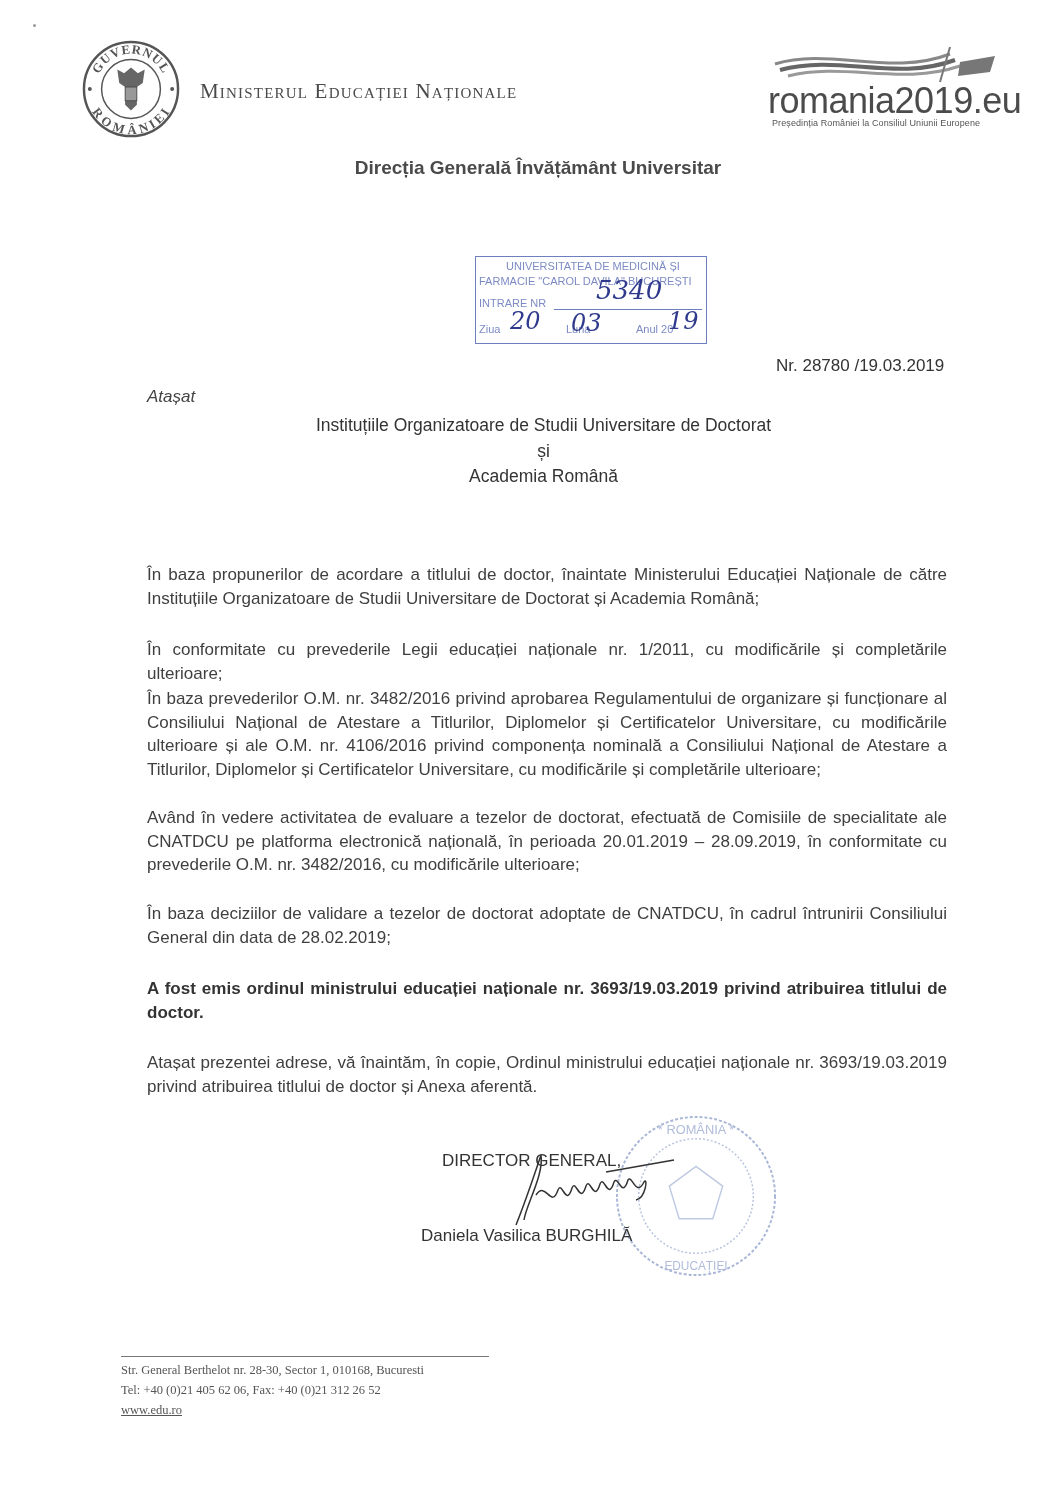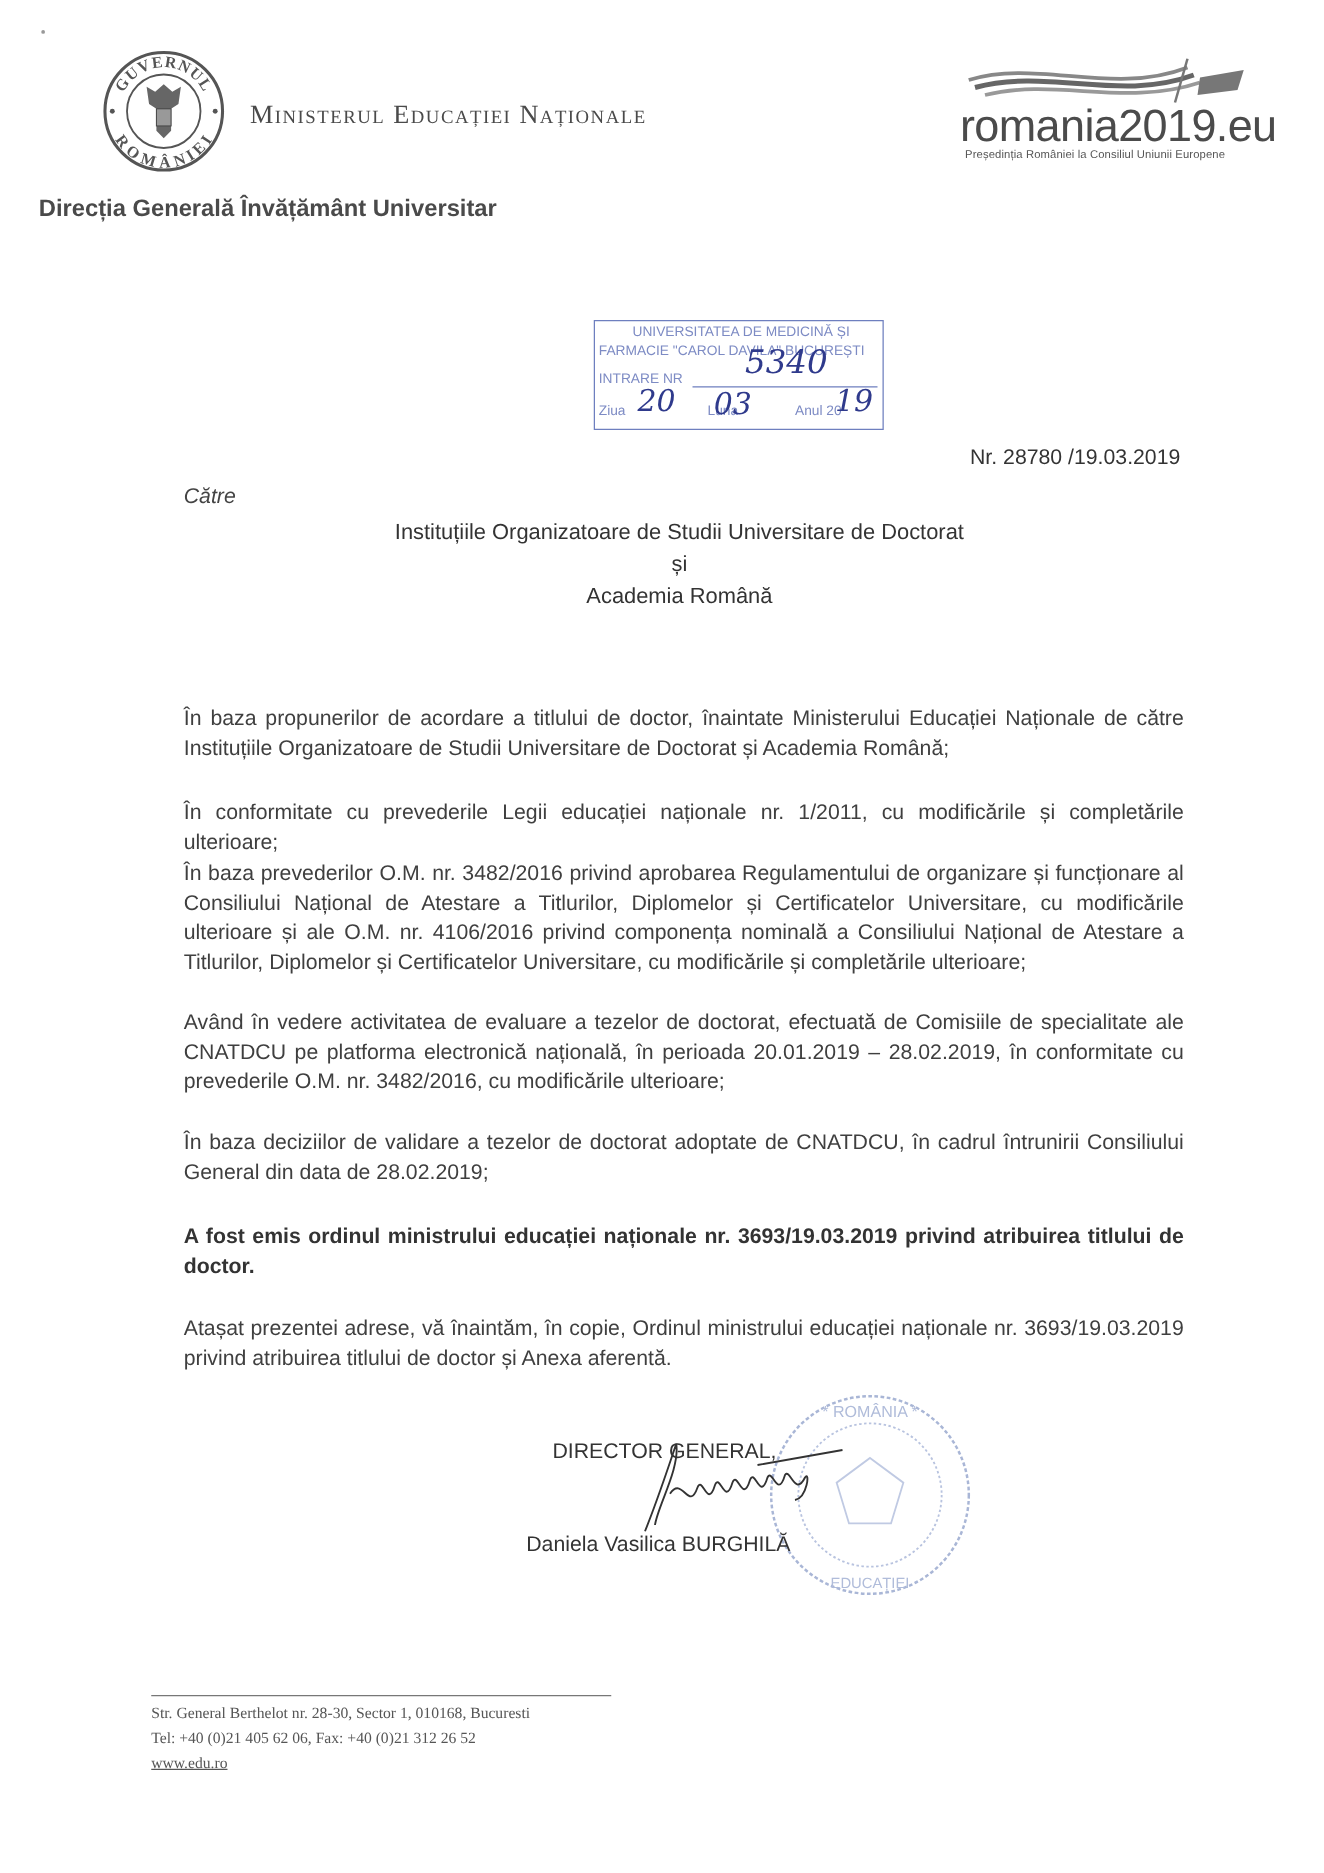--- a/index.html
+++ b/index.html
@@ -7,21 +7,21 @@
     .abs { position: absolute; }
 
     
     .crest { left: 82px; top: 40px; width: 98px; height: 98px; }
     .ministry { left: 200px; top: 79px; font-family: "Liberation Serif", serif; font-size: 21px; letter-spacing: 1.2px; color: #4a4a4a; font-variant: small-caps; }
     .r19-logo { left: 770px; top: 42px; width: 230px; height: 50px; }
     .r19-text { left: 768px; top: 80px; font-size: 36px; color: #4b4b4b; letter-spacing: -0.5px; }
     .r19-sub { left: 772px; top: 118px; font-size: 9px; color: #555; letter-spacing: 0.1px; }
     .dotstray { left: 33px; top: 24px; width: 3px; height: 3px; background: #999; border-radius: 50%; }
 
-    .directia { left: 0; width: 1032px; top: 157px; text-align: left; font-size: 19px; font-weight: bold; color: #4a4a4a; padding-left: 31px; box-sizing: border-box; }
+    .directia { left: 0; width: 1032px; top: 157px; text-align: center; font-size: 19px; font-weight: bold; color: #4a4a4a; padding-left: 44px; box-sizing: border-box; }
 
     
     .stamp { left: 475px; top: 256px; width: 232px; height: 88px; border: 1.5px solid #6e7fbf; color: #7d8bc4; font-size: 11px; box-sizing: border-box; }
     .stamp .l1 { position: absolute; left: 30px; top: 3px; white-space: nowrap; }
     .stamp .l2 { position: absolute; left: 3px; top: 18px; white-space: nowrap; }
     .stamp .l3 { position: absolute; left: 3px; top: 40px; white-space: nowrap; }
     .stamp .l4 { position: absolute; left: 3px; top: 66px; white-space: nowrap; }
     .stamp .l4b { position: absolute; left: 70px; top: 66px; margin-left: 20px; }
     .stamp .l4c { position: absolute; left: 160px; top: 66px; }
     .hand { position: absolute; font-family: "DejaVu Serif", serif; font-style: italic; color: #2f3a8c; font-size: 24px; }
@@ -109,29 +109,29 @@
   <span class="l4">Ziua</span>
   <span class="hand zi">20</span>
   <span class="l4b">Luna</span>
   <span class="hand luna">03</span>
   <span class="l4c">Anul 20</span>
   <span class="hand an">19</span>
 </div>
 
 <div class="abs nrdoc">Nr. 28780 /19.03.2019</div>
 
-<div class="abs catre">Către</div>
+<div class="abs catre">Atașat</div>
 <div class="abs addr addr1">Instituțiile Organizatoare de Studii Universitare de Doctorat</div>
 <div class="abs addr addr2">și</div>
 <div class="abs addr addr3">Academia Română</div>
 
 <div class="abs para p1">În baza propunerilor de acordare a titlului de doctor, înaintate Ministerului Educației Naționale de către Instituțiile Organizatoare de Studii Universitare de Doctorat și Academia Română;</div>
 <div class="abs para p2">În conformitate cu prevederile Legii educației naționale nr. 1/2011, cu modificările și completările ulterioare;</div>
 <div class="abs para p3">În baza prevederilor O.M. nr. 3482/2016 privind aprobarea Regulamentului de organizare și funcționare al Consiliului Național de Atestare a Titlurilor, Diplomelor și Certificatelor Universitare, cu modificările ulterioare și ale O.M. nr. 4106/2016 privind componența nominală a Consiliului Național de Atestare a Titlurilor, Diplomelor și Certificatelor Universitare, cu modificările și completările ulterioare;</div>
-<div class="abs para p4">Având în vedere activitatea de evaluare a tezelor de doctorat, efectuată de Comisiile de specialitate ale CNATDCU pe platforma electronică națională, în perioada 20.01.2019 – 28.02.2019, în conformitate cu prevederile O.M. nr. 3482/2016, cu modificările ulterioare;</div>
+<div class="abs para p4">Având în vedere activitatea de evaluare a tezelor de doctorat, efectuată de Comisiile de specialitate ale CNATDCU pe platforma electronică națională, în perioada 20.01.2019 – 28.09.2019, în conformitate cu prevederile O.M. nr. 3482/2016, cu modificările ulterioare;</div>
 <div class="abs para p5">În baza deciziilor de validare a tezelor de doctorat adoptate de CNATDCU, în cadrul întrunirii Consiliului General din data de 28.02.2019;</div>
 <div class="abs para p6">A fost emis ordinul ministrului educației naționale nr. 3693/19.03.2019 privind atribuirea titlului de doctor.</div>
 <div class="abs para p7">Atașat prezentei adrese, vă înaintăm, în copie, Ordinul ministrului educației naționale nr. 3693/19.03.2019 privind atribuirea titlului de doctor și Anexa aferentă.</div>
 
 <svg class="abs seal" viewBox="0 0 170 170">
   <circle cx="85" cy="85" r="80" fill="none" stroke="#a9b6d6" stroke-width="2" stroke-dasharray="3 2"></circle>
   <circle cx="85" cy="85" r="58" fill="none" stroke="#b8c3df" stroke-width="1.5" stroke-dasharray="2 2"></circle>
   <polygon points="85,55 112,75 102,108 68,108 58,75" fill="none" stroke="#c0cae3" stroke-width="1.5"></polygon>
   <text x="85" y="22" text-anchor="middle" font-size="13" fill="#b0bcda" font-family="Liberation Sans, sans-serif">* ROMÂNIA *</text>
   <text x="85" y="160" text-anchor="middle" font-size="12" fill="#b0bcda" font-family="Liberation Sans, sans-serif">EDUCAȚIEI</text>

